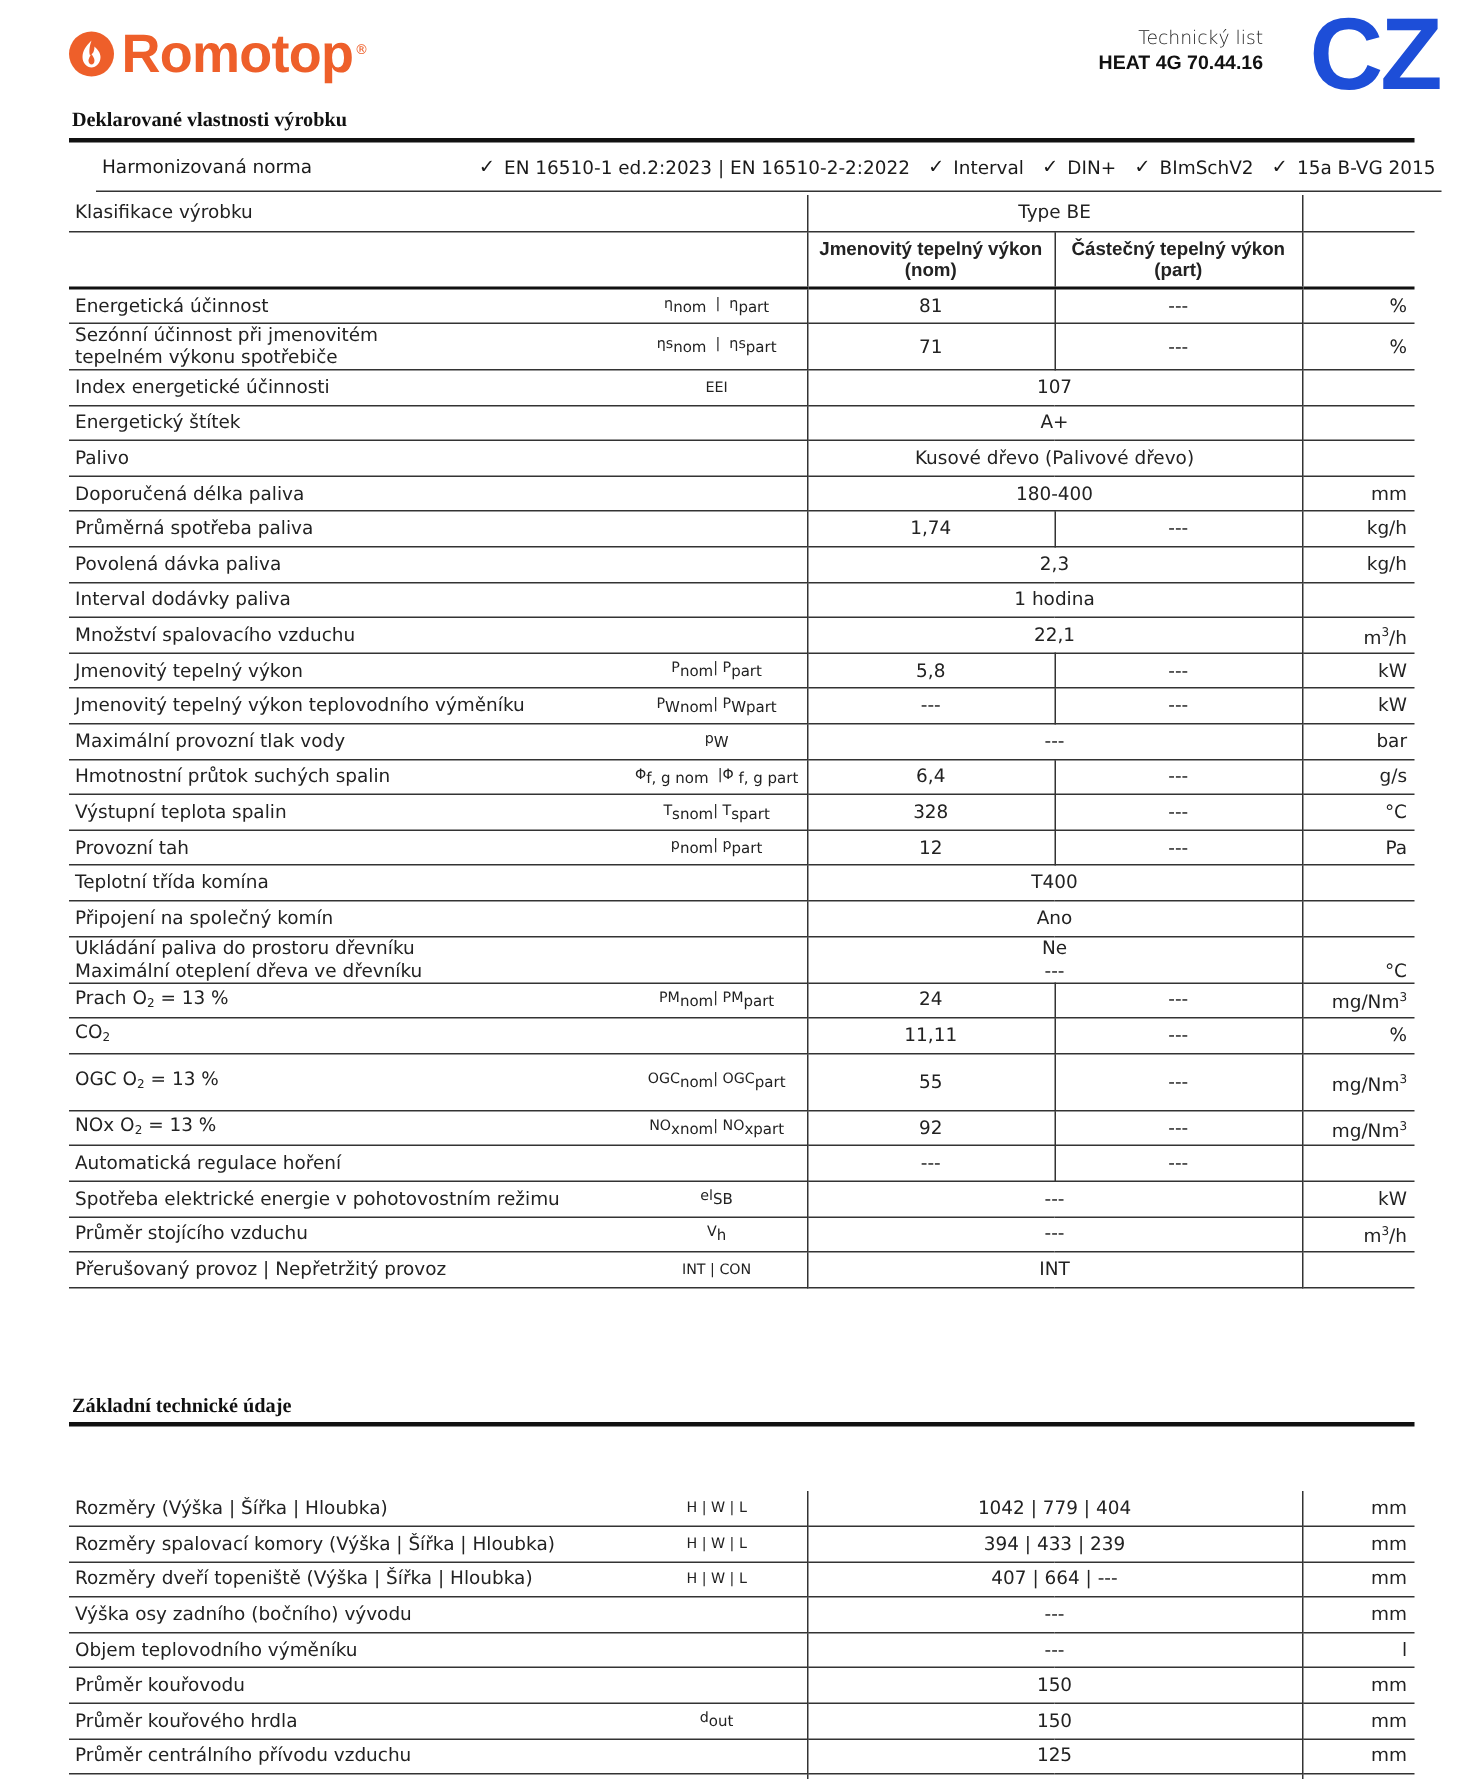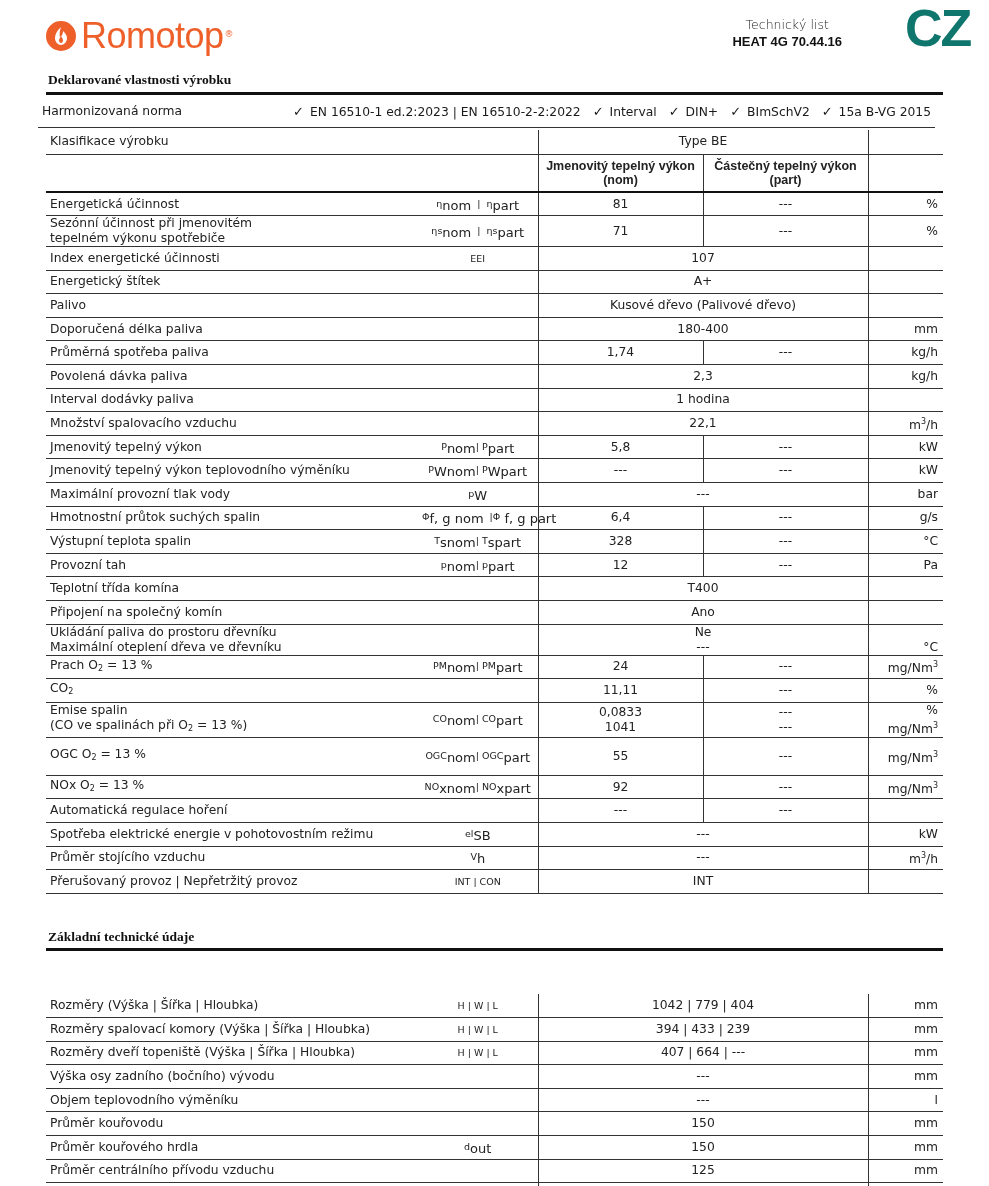--- a/index.html
+++ b/index.html
@@ -2,43 +2,43 @@
 <html><head>
 <meta charset="utf-8">
 <style>
   * { box-sizing: border-box; margin: 0; padding: 0; }
   html, body { width: 989px; height: 1186px; background: #ffffff; overflow: hidden; }
   body { font-family: "DejaVu Sans", sans-serif; color: #1a1a1a; position: relative; }
 
   .logo { position: absolute; left: 46px; top: 14px; height: 44px; display: flex; align-items: center; }
   .logo-icon { width: 30px; height: 30px; border-radius: 50%; background: #ee5f2a; position: relative; margin-right: 5px; }
   .logo-icon svg { position: absolute; left: 0; top: 0; }
-  .logo-text { font-family: "Liberation Sans", sans-serif; font-weight: normal; font-size: 36px; color: #ee5f2a; letter-spacing: -0.5px; line-height: 1; }
+  .logo-text { font-family: "Liberation Sans", sans-serif; font-weight: bold; font-size: 36px; color: #ee5f2a; letter-spacing: -0.5px; line-height: 1; }
   .logo-reg { font-size: 9px; color: #ee5f2a; vertical-align: top; position: relative; top: -2px; margin-left: 1px; }
 
-  .doc-head { position: absolute; right: 147px; top: 16px; text-align: center; }
+  .doc-head { position: absolute; right: 147px; top: 16px; text-align: right; }
   .doc-type { font-size: 12.5px; font-weight: 300; color: #222; line-height: 17px; }
   .doc-model { font-family: "Liberation Sans", sans-serif; font-size: 13px; font-weight: bold; color: #111; line-height: 17px; }
-  .lang-code { position: absolute; left: 905px; top: 2px; font-family: "Liberation Sans", sans-serif; font-weight: bold; font-size: 52px; color: #0f766e; line-height: 1; letter-spacing: -2px; }
+  .lang-code { position: absolute; left: 873px; top: 2px; font-family: "Liberation Sans", sans-serif; font-weight: bold; font-size: 68px; color: #1d4ed8; line-height: 1; letter-spacing: -2px; }
 
   .section-title { position: absolute; left: 48px; font-family: Liberation Serif, serif; font-weight: bold; font-size: 13.5px; color: #111; }
   .section-rule { position: absolute; left: 46px; width: 897px; height: 3px; background: #111; }
 
   table.spec { position: absolute; left: 46px; width: 897px; border-collapse: collapse; table-layout: fixed; font-size: 12.3px; color: #222; }
   table.spec td { border-bottom: 1px solid #333; padding: 0 4px; vertical-align: middle; white-space: nowrap; line-height: 15px; }
   table.spec td.label { padding-left: 4px; }
   table.spec td.sym { text-align: center; font-size: 9.5px; color: #222; border-right: 1px solid #333; }
-  table.spec td.sym sub { font-size: 13px; }
+  table.spec td.sym sub { font-size: 10px; }
   table.spec td.val { text-align: center; border-right: 1px solid #333; }
   table.spec td.unit { text-align: right; padding-right: 5px; }
   table.spec td.hdr { text-align: center; font-weight: bold; font-family: "Liberation Sans", sans-serif; font-size: 12.5px; line-height: 14px; border-right: 1px solid #333; }
   .sub-2 { font-size: 8px; vertical-align: -2px; }
   .sup-3 { font-size: 8px; vertical-align: 5px; }
 
-  .norm-row { position: absolute; left: 38px; top: 98px; width: 897px; height: 30px; border-bottom: 1px solid #333; font-size: 12.3px; }
+  .norm-row { position: absolute; left: 64px; top: 98px; width: 897px; height: 30px; border-bottom: 1px solid #333; font-size: 12.3px; }
   .norm-label { position: absolute; left: 4px; top: 6px; }
   .norm-items { position: absolute; right: 4px; top: 6px; display: flex; gap: 12px; }
   .norm-item { display: flex; align-items: center; }
   .check-icon { margin-right: 6px; font-size: 13px; }
 </style>
 </head>
 <body>
 
 <div class="logo">
   <span class="logo-icon">
@@ -235,27 +235,20 @@
         <td class="val">---</td>
         <td class="unit">mg/Nm<span class="sup-3">3</span></td>
       </tr>
       <tr style="height:23.6px">
         <td class="label">CO<span class="sub-2">2</span></td>
         <td class="sym"></td>
         <td class="val">11,11</td>
         <td class="val">---</td>
         <td class="unit">%</td>
       </tr>
-      <tr style="height:31px">
-        <td class="label">Emise spalin<br>(CO ve spalinách při O<span class="sub-2">2</span> = 13 %)</td>
-        <td class="sym">CO<sub>nom</sub>| CO<sub>part</sub></td>
-        <td class="val">0,0833<br>1041</td>
-        <td class="val">---<br>---</td>
-        <td class="unit">%<br>mg/Nm<span class="sup-3">3</span></td>
-      </tr>
       <tr style="height:38px">
         <td class="label">OGC O<span class="sub-2">2</span> = 13 %</td>
         <td class="sym">OGC<sub>nom</sub>| OGC<sub>part</sub></td>
         <td class="val">55</td>
         <td class="val">---</td>
         <td class="unit">mg/Nm<span class="sup-3">3</span></td>
       </tr>
       <tr style="height:23.6px">
         <td class="label">NOx O<span class="sub-2">2</span> = 13 %</td>
         <td class="sym">NO<sub>xnom</sub>| NO<sub>xpart</sub></td>

